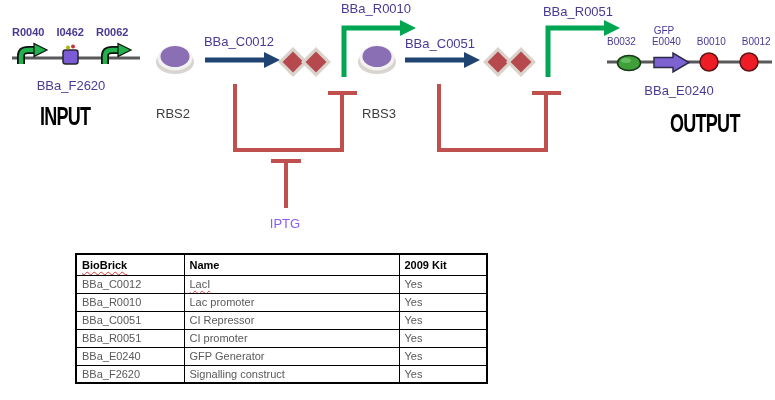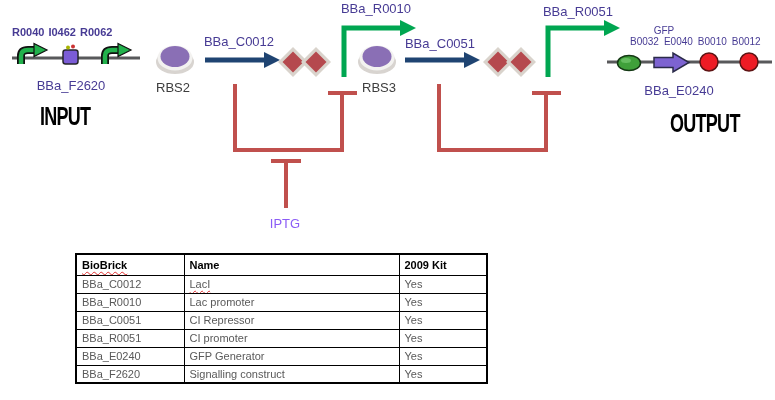--- a/index.html
+++ b/index.html
@@ -8,21 +8,21 @@
     position:relative; width:775px; height:400px; background:#ffffff;
     overflow:hidden;
   }
   #diagram-svg { position:absolute; left:0; top:0; }
   .lbl { position:absolute; white-space:nowrap; }
   .purple { color:#473b94; }
   .part-lbl { font-size:13px; }
   .center { transform:translateX(-50%); }
   .small-parts { font-size:11px; font-weight:bold; color:#473b94; display:flex; }
   .tiny-parts { font-size:10px; font-weight:normal; color:#473b94; display:flex; }
-  .rbs-lbl { font-size:13px; color:#3d3d3d; }
+  .rbs-lbl { font-size:13px; color:#3d3d3d;margin-top:26px; }
   .iptg-lbl { font-size:13px; color:#8b5cf6; }
   .io-title {
     font-size:25px; font-weight:bold; color:#000; letter-spacing:-1px;
     transform:scaleX(0.72); transform-origin:left center;
   }
   .squiggle {
     text-decoration-line:underline;
     text-decoration-style:wavy;
     text-decoration-color:#e03030;
     text-decoration-thickness:1px;
@@ -143,38 +143,38 @@
       <line x1="271" y1="161" x2="301" y2="161"></line>
       <line x1="286" y1="161" x2="286" y2="208"></line>
     </g>
 
     <g stroke="#c0504d" stroke-width="4" fill="none">
       <path d="M439,84 L439,150 L546,150 L546,95"></path>
       <line x1="532" y1="93" x2="561" y2="93"></line>
     </g>
   </svg>
 
-  <div class="lbl small-parts" style="left:12px; top:26px; gap:4px;justify-content:space-between;">
+  <div class="lbl small-parts" style="left:12px; top:26px; gap:12px;justify-content:space-between;">
     <span>R0040</span>
     <span>I0462</span>
     <span>R0062</span>
   </div>
   <div class="lbl part-lbl purple center" style="left:71px; top:78px;">BBa_F2620</div>
   <div class="lbl io-title" style="left:40px; top:102px;">INPUT</div>
 
   <div class="lbl rbs-lbl center" style="left:173px; top:80px;">RBS2</div>
   <div class="lbl part-lbl purple center" style="left:239px; top:34px;">BBa_C0012</div>
   <div class="lbl part-lbl purple center" style="left:376px; top:1px;">BBa_R0010</div>
   <div class="lbl rbs-lbl center" style="left:379px; top:80px;">RBS3</div>
   <div class="lbl part-lbl purple center" style="left:440px; top:36px;">BBa_C0051</div>
   <div class="lbl part-lbl purple center" style="left:578px; top:4px;">BBa_R0051</div>
   <div class="lbl iptg-lbl center" style="left:285px; top:216px;">IPTG</div>
 
   <div class="lbl tiny-parts center" style="left:664px; top:25px;">GFP</div>
-  <div class="lbl tiny-parts" style="left:623px; top:36px; gap:5px;padding-left:7px;">
+  <div class="lbl tiny-parts" style="left:600px; top:36px; gap:16px;padding-left:7px;">
     <span>B0032</span>
     <span>E0040</span>
     <span>B0010</span>
     <span>B0012</span>
   </div>
   <div class="lbl part-lbl purple center" style="left:679px; top:83px;">BBa_E0240</div>
   <div class="lbl io-title" style="left:670px; top:109px;">OUTPUT</div>
 
   <table class="kit">
     <thead>

